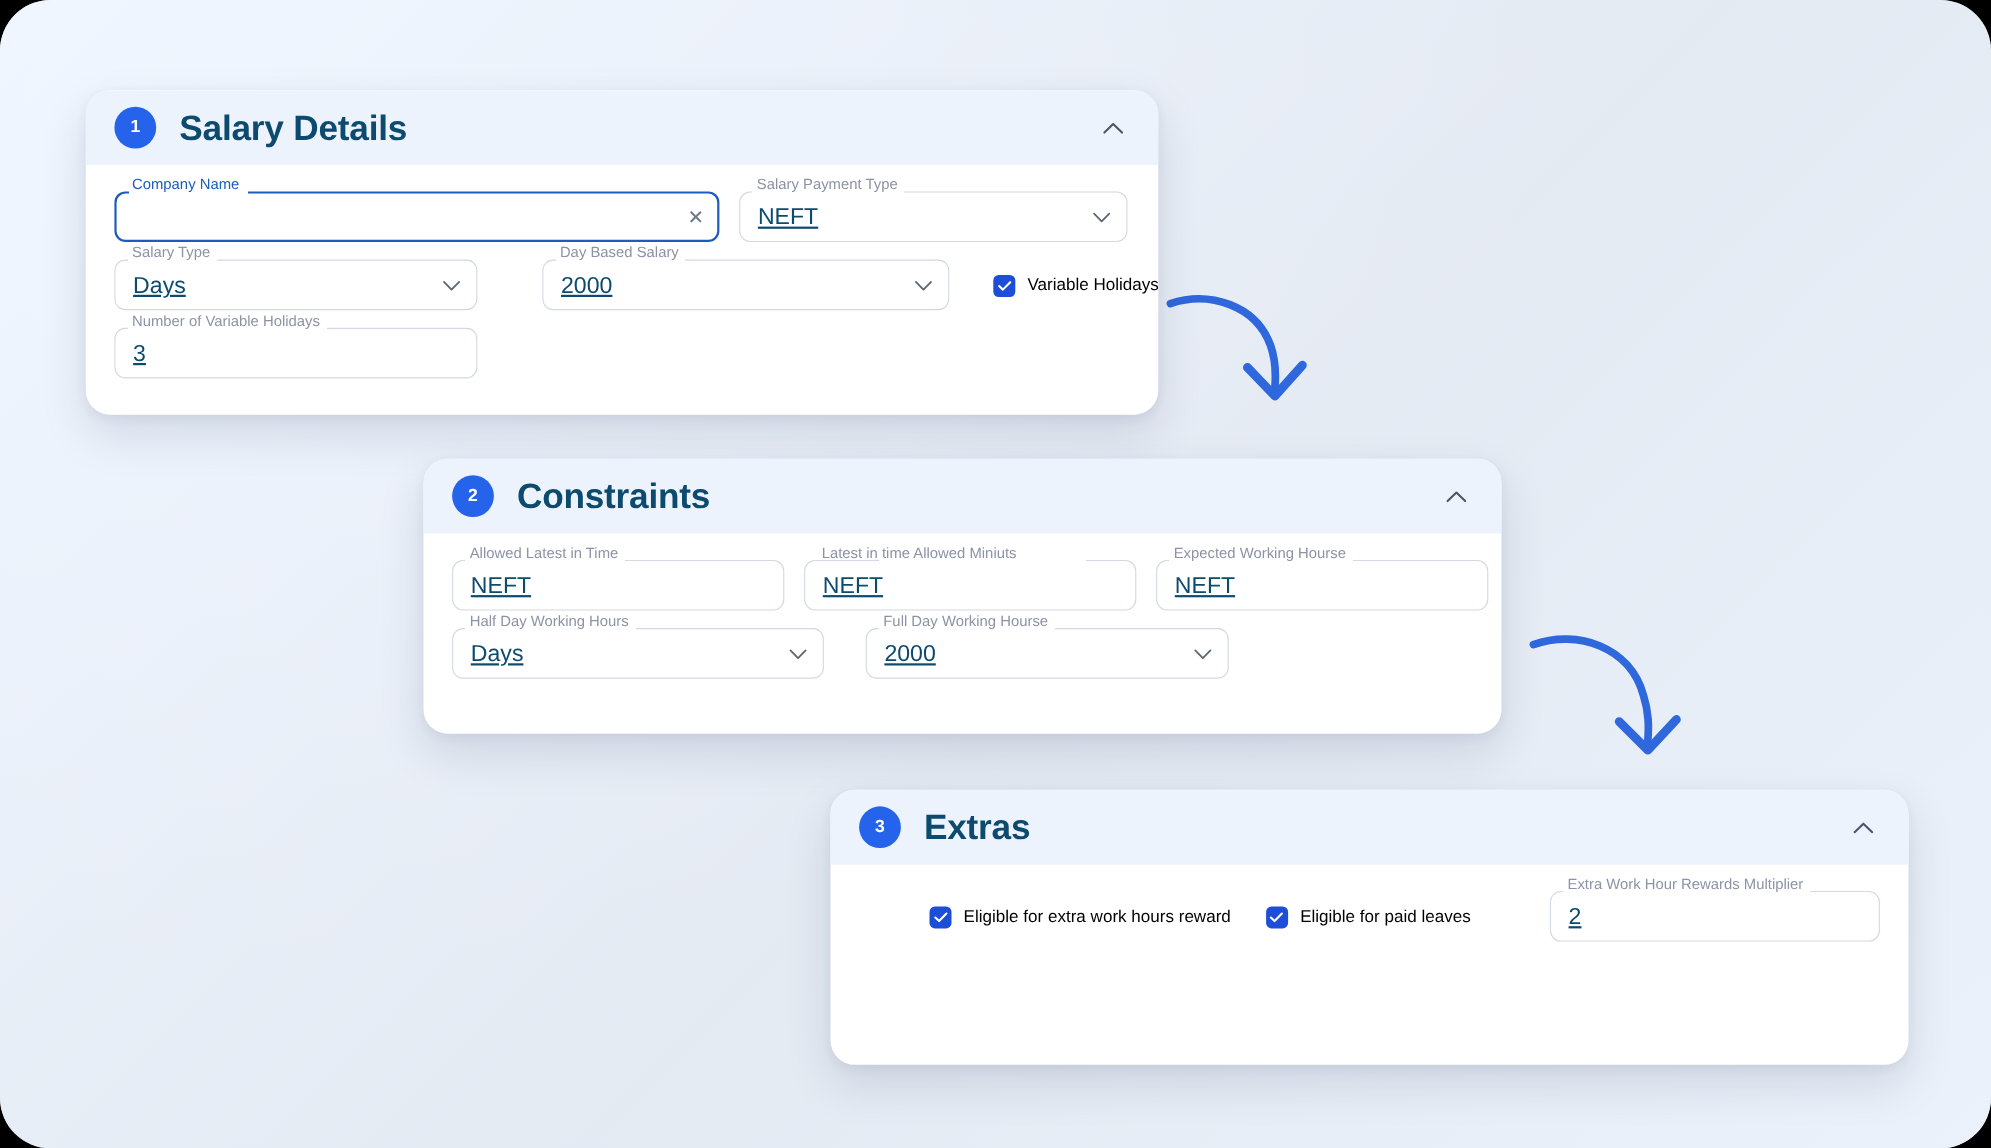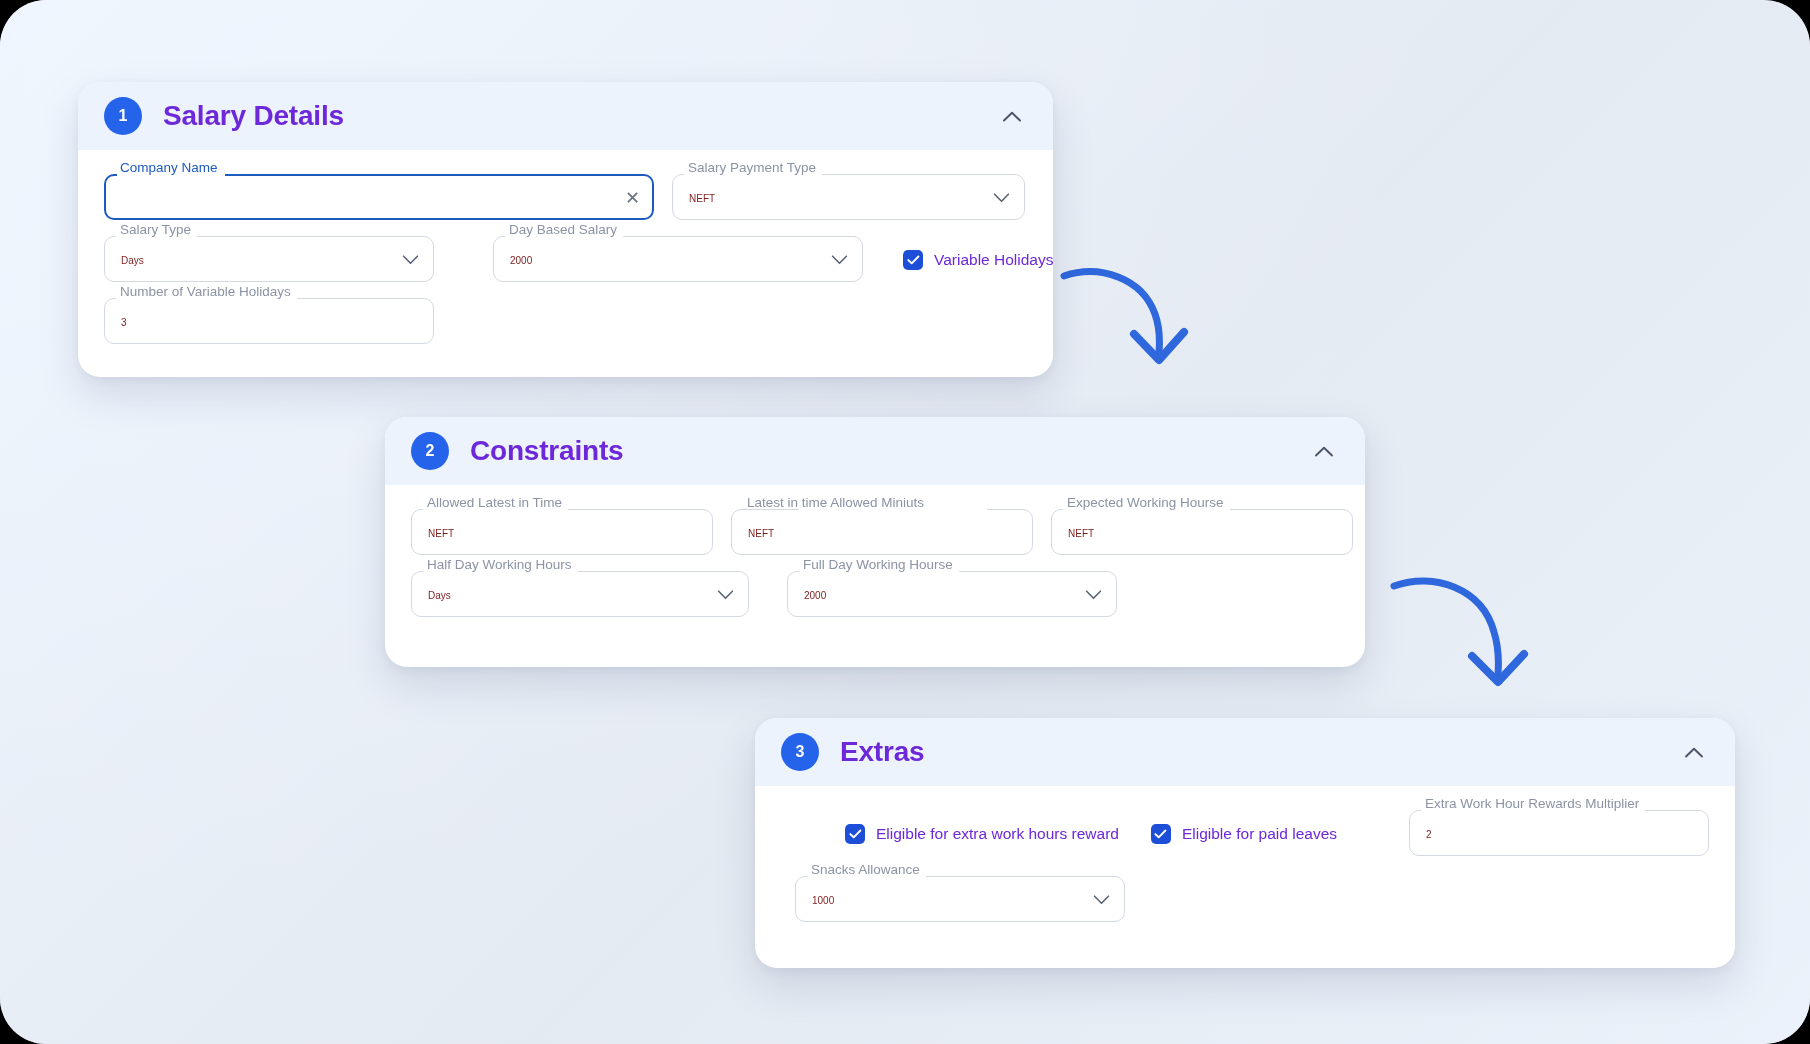--- a/index.html
+++ b/index.html
@@ -61,23 +61,23 @@
     font-size: 16px;
     font-weight: 700;
     display: flex;
     align-items: center;
     justify-content: center;
     flex: 0 0 auto;
   }
 
   .card-title {
     margin-left: 21px;
-    font-size: 28px;
+    font-size: 32px;
     font-weight: 700;
-    color: #6d28d9;
+    color: #0c4a6e;
     letter-spacing: -0.2px;
   }
 
   .collapse-btn {
     position: absolute;
     right: 26px;
     top: 50%;
     transform: translateY(-50%);
     width: 30px;
     height: 30px;
@@ -140,23 +140,24 @@
     pointer-events: none;
   }
 
   .field .val {
     position: absolute;
     left: 17px;
     top: 0;
     height: 44px;
     display: flex;
     align-items: center;
-    font-size: 10px;
-    color: #7f1d1d;
+    font-size: 21px;
+    color: #0c4a6e;
     white-space: nowrap;
+    text-decoration: underline;
   }
 
   .field.focused fieldset {
     border: 2px solid #1d5bbf;
   }
   .field.focused .lbl { color: #1d5bbf; }
 
   .chev {
     position: absolute;
     right: 15px;
@@ -190,21 +191,21 @@
     height: 20px;
     border-radius: 5px;
     background: #1d4ed8;
     display: flex;
     align-items: center;
     justify-content: center;
     flex: 0 0 auto;
   }
   .cbx-label {
     font-size: 15.5px;
-    color: #6d28d9;
+    color: #000000;
     white-space: nowrap;
   }
 
   
   .arrow {
     position: absolute;
     z-index: 2;
     pointer-events: none;
   }
 </style>
@@ -411,29 +412,19 @@
         <div class="field" style="width:300px; margin-left:auto;">
           <fieldset>
               <legend>Extra Work Hour Rewards Multiplier</legend>
             </fieldset>
           <span class="lbl">Extra Work Hour Rewards Multiplier</span>
           <span class="val">2</span>
         </div>
       </div>
 
       <div class="row" style="margin-top:22px;">
-        <div class="field" style="width:330px; margin-left:14px;">
-          <fieldset>
-              <legend>Snacks Allowance</legend>
-            </fieldset>
-          <span class="lbl">Snacks Allowance</span>
-          <span class="val">1000</span>
-          <svg class="chev" width="17" height="11" viewBox="0 0 17 11">
-            <path d="M1.6 1.7 L8.5 8.8 L15.4 1.7" fill="none" stroke="#5b6575" stroke-width="1.6" stroke-linecap="round" stroke-linejoin="round"></path>
-          </svg>
-        </div>
 
       </div>
 
     </div>
   </section>
 
 </div>
 
 </body></html>

